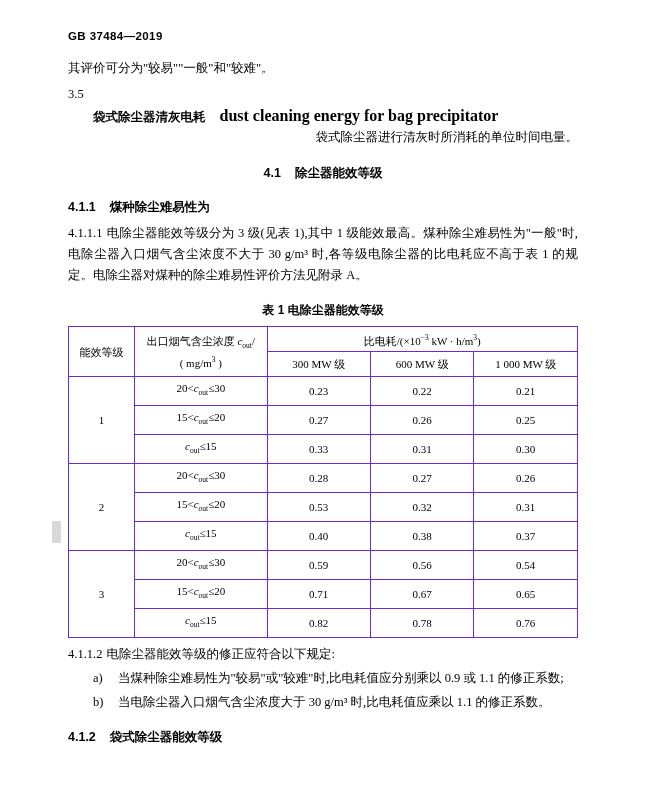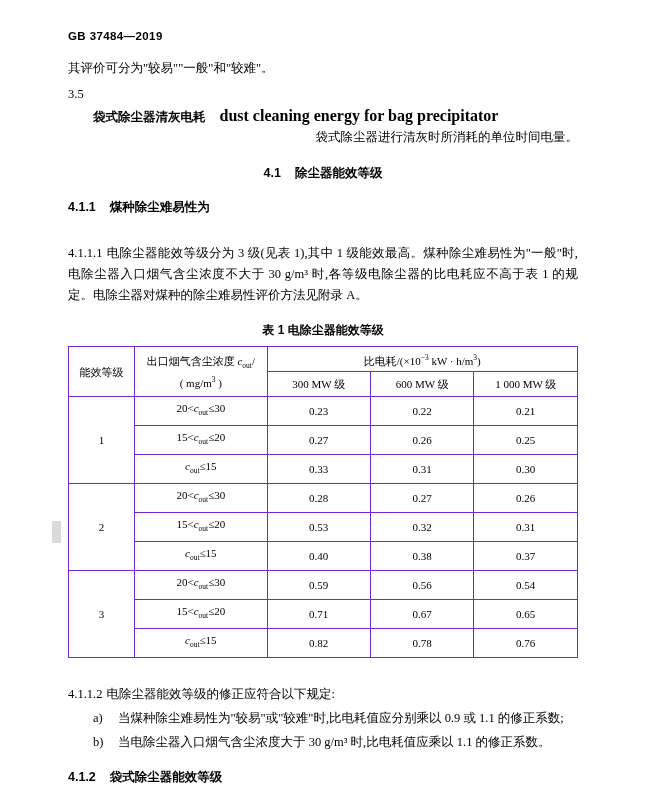--- a/index.html
+++ b/index.html
@@ -73,21 +73,21 @@
     font-family: "Liberation Sans", "DejaVu Sans", sans-serif;
     font-weight: bold;
     font-size: 12.5px;
     line-height: 20px;
   }
   .h-level1 { margin-top: 20px; }
   .h-level2 { margin-top: 16px; text-align: center; }
   .h-level3 { margin-top: 14px; }
   .heading .hnum { margin-right: 14px; }
   .para {
-    margin-top: 26px;
+    margin-top: 6px;
     font-size: 12.5px;
     line-height: 21px;
     text-align: justify;
   }
   .para-label { margin-right: 4px; }
   .table-caption {
     text-align: center;
     font-family: "Liberation Sans", "DejaVu Sans", sans-serif;
     font-weight: bold;
     font-size: 12px;

